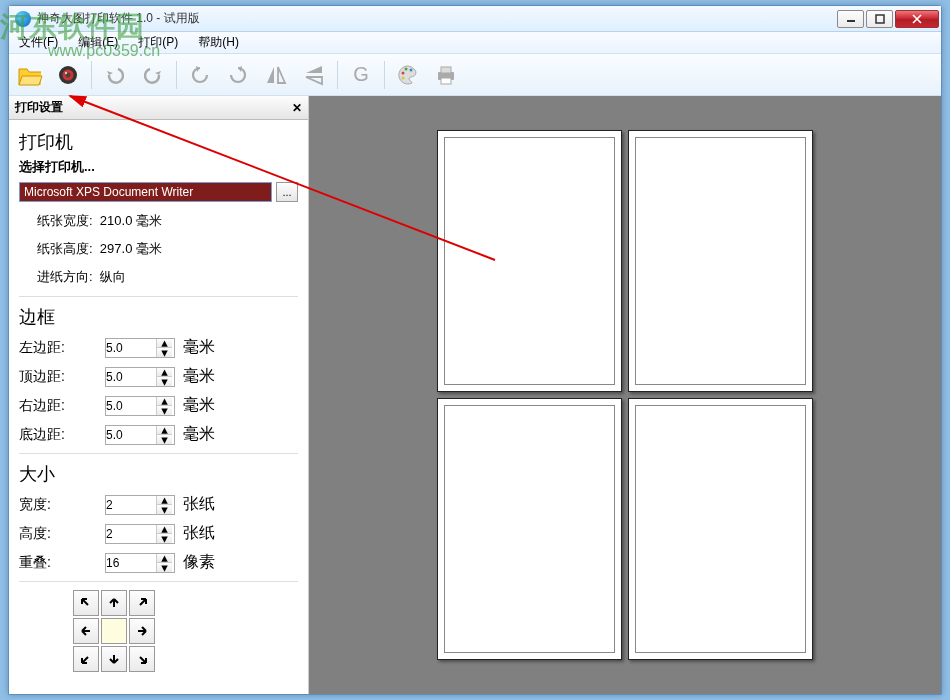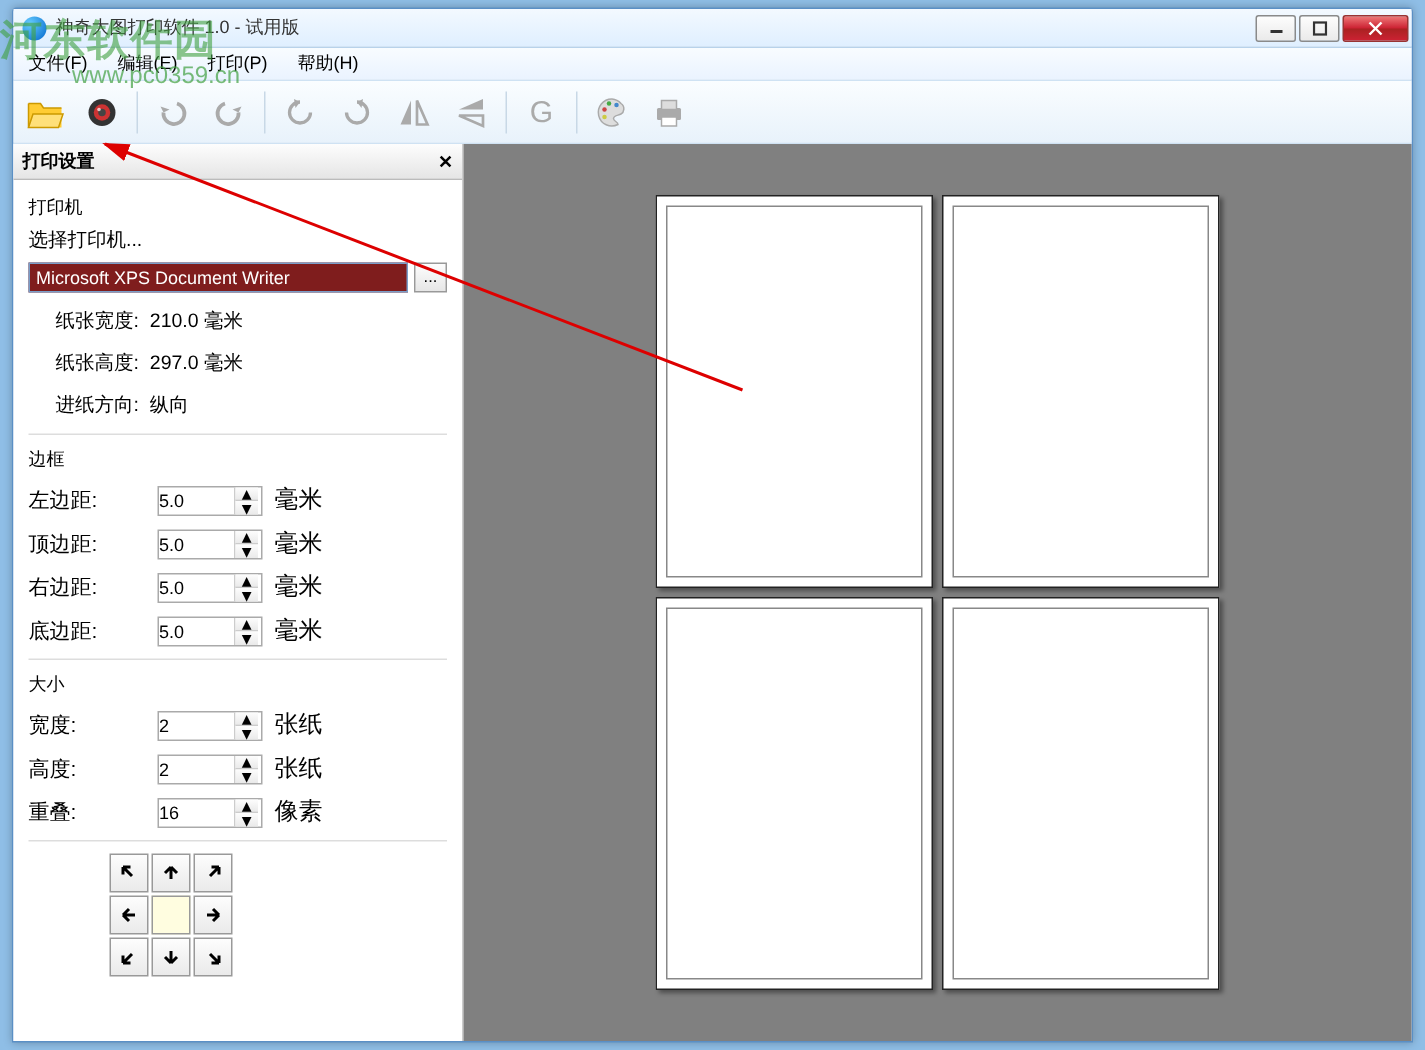--- a/index.html
+++ b/index.html
@@ -26,22 +26,22 @@
   .toolbar { height: 42px; background: linear-gradient(#fafdff,#e8f2fb); border-bottom: 1px solid #cfe2f3; display: flex; align-items: center; padding: 0 4px; gap: 4px; }
   .tb-btn { width: 34px; height: 34px; display: flex; align-items: center; justify-content: center; border-radius: 3px; cursor: pointer; color: #888; }
   .tb-sep { width: 1px; height: 28px; background: #c8d8e6; margin: 0 2px; }
   
   .workspace { flex: 1; display: flex; min-height: 0; }
   
   .sidebar { width: 300px; background: #fff; border-right: 1px solid #ccc; display: flex; flex-direction: column; }
   .sidebar-header { height: 24px; background: linear-gradient(#fdfdfd,#e5e5e5); border-bottom: 1px solid #bbb; display: flex; align-items: center; padding: 0 6px; font-size: 12px; font-weight: bold; justify-content: space-between; }
   .sidebar-close { font-size: 12px; cursor: pointer; font-family: Arial; }
   .sidebar-body { padding: 6px 10px 10px 10px; font-size: 13px; overflow-y: auto; }
-  .section-title { font-size: 12px; margin: 4px 0 4px 0; }
-  .sel-printer { margin-bottom: 6px; }
+  .section-title { font-size: 18px; margin: 4px 0 4px 0; }
+  .sel-printer { margin-bottom: 6px; font-weight: bold; }
   .printer-row { display: flex; align-items: center; gap: 4px; }
   .printer-name { flex: 1; height: 20px; border: 1px solid #7a9ec9; background: #7f1d1d; color: #fff; font-size: 12px; padding: 2px 4px; overflow: hidden; white-space: nowrap; }
   .browse-btn { width: 22px; height: 20px; border: 1px solid #999; background: linear-gradient(#fdfdfd,#e6e6e6); font-size: 11px; cursor: pointer; display: flex; align-items: center; justify-content: center; }
   .info-line { margin: 10px 18px; font-size: 13px; }
   .hr { border-top: 1px solid #ddd; margin: 8px 0; }
   .form-row { display: flex; align-items: center; margin: 8px 0; }
   .form-label { width: 56px; font-size: 14px; }
   .spinbox { width: 70px; height: 20px; border: 1px solid #aaa; display: flex; align-items: center; position: relative; background: #fff; margin-left: 30px; }
   .spin-input { border: none; width: 50px; text-align: left; font-size: 12px; padding-right: 4px; outline: none; }
   .spin-ctl { width: 16px; display: flex; flex-direction: column; border-left: 1px solid #ccc; }

